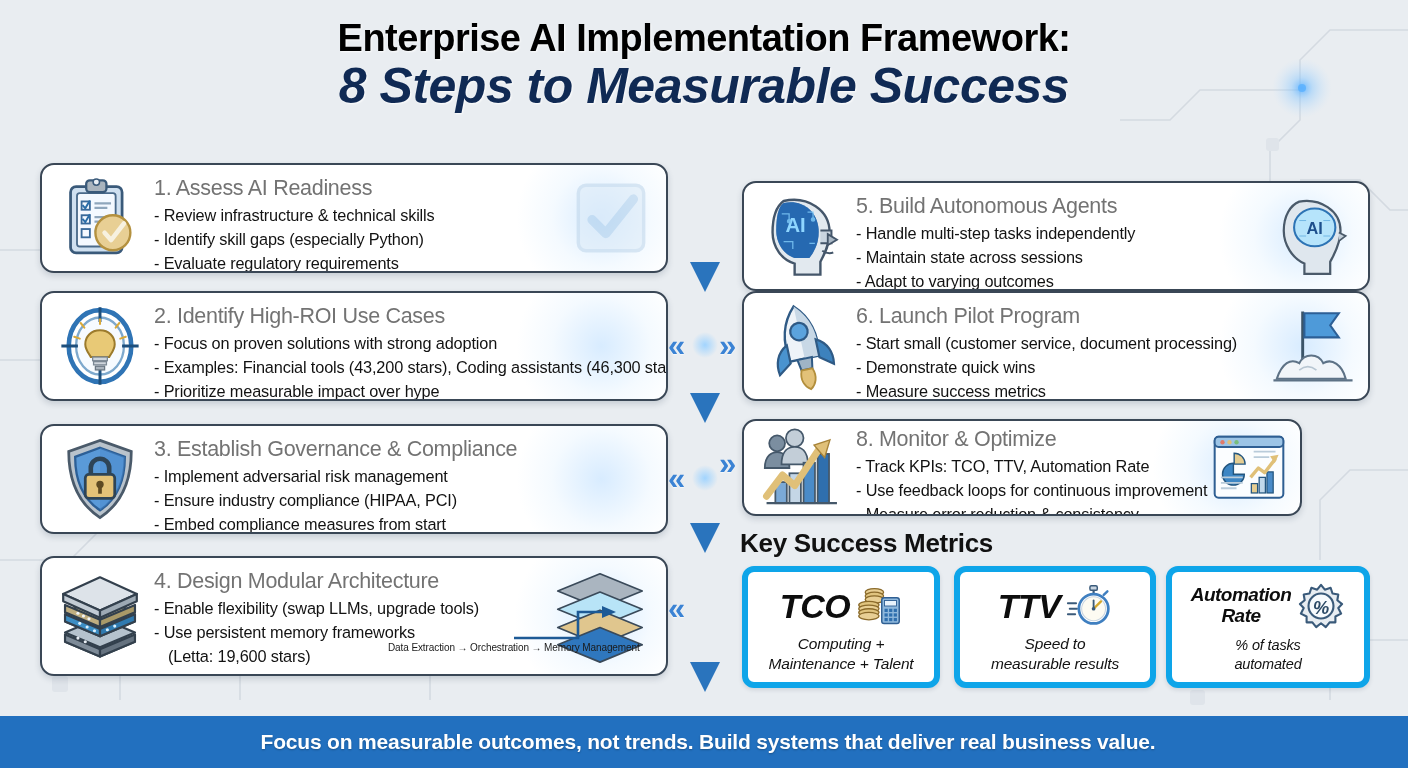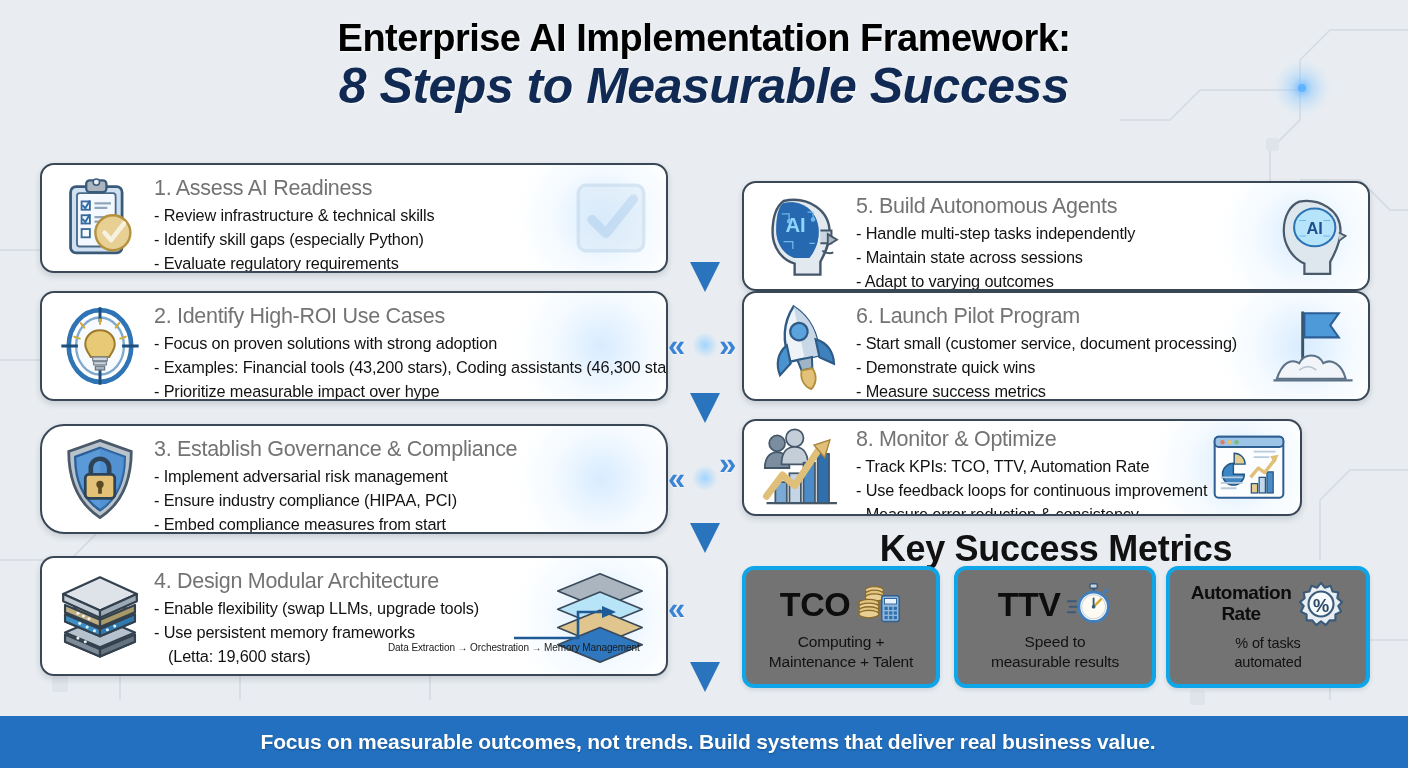--- a/index.html
+++ b/index.html
@@ -76,30 +76,31 @@
   #connectors { position: absolute; inset: 0; z-index: 2; pointer-events: none; }
   .chev {
     position: absolute; font-size: 31px; font-weight: bold;
     color: #3b83d4; line-height: 1; z-index: 4;
     text-shadow: 0 1px 1px rgba(255,255,255,0.6);
   }
 
   
   .metrics-title {
     position: absolute; left: 740px; top: 528px; width: 632px;
-    text-align: center; font-size: 36px; font-weight: bold;
+    text-align: left; font-size: 26px; font-weight: bold;
     color: #111111; letter-spacing: -0.3px; z-index: 3;
   }
   .metric-card {
     position: absolute; top: 566px; height: 122px;
-    background: #737373;
-    border: 4px solid #0ea5e9;
+    background: #ffffff;
+    border: 6px solid #0ea5e9;
     border-radius: 12px;
     z-index: 3;
     box-shadow: 0 2px 4px rgba(30,45,70,0.13);
+    font-style: italic;
   }
   .metric-head {
     display: flex; align-items: center; justify-content: center;
     gap: 6px; padding-top: 10px; height: 58px;
   }
   .metric-abbr {
     font-size: 34px; font-weight: bold; color: #0d0d0d;
     letter-spacing: -0.5px; line-height: 1.0;
   }
   .metric-abbr.two-line { font-size: 19px; line-height: 1.08; text-align: center; }
@@ -258,21 +259,21 @@
   <div class="card-body">
     <div class="card-title">2. Identify High-ROI Use Cases</div>
     <ul class="card-bullets">
       <li>- Focus on proven solutions with strong adoption</li>
       <li>- Examples: Financial tools (43,200 stars), Coding assistants (46,300 stars)</li>
       <li>- Prioritize measurable impact over hype</li>
     </ul>
   </div>
 </div>
 
-<div class="card" style="left:40px; top:424px; width:628px; height:110px;border-radius:24px;">
+<div class="card" style="left:40px; top:424px; width:628px; height:110px;">
   <div class="card-glow"></div>
   <svg class="card-icon" viewBox="0 0 100 100">
     <path d="M50,8 L84,20 C84,52 74,76 50,92 C26,76 16,52 16,20 Z" fill="#b9c3cc" stroke="#4a5a6a" stroke-width="3"></path>
     <path d="M50,16 L77,26 C77,52 68,72 50,84 C32,72 23,52 23,26 Z" fill="#5a9ad8" stroke="#2c5f96" stroke-width="2.5"></path>
     <path d="M50,16 L77,26 C77,52 68,72 50,84 Z" fill="#4a8ace" opacity="0.5"></path>
     <path d="M40,46 L40,38 A10,10 0 0 1 60,38 L60,46" fill="none" stroke="#2e4456" stroke-width="5"></path>
     <rect x="34" y="45" width="32" height="26" rx="4" fill="#e3c278" stroke="#2e4456" stroke-width="3"></rect>
     <circle cx="50" cy="56" r="4" fill="#5e4a22"></circle>
     <rect x="48" y="57" width="4" height="9" fill="#5e4a22"></rect>
   </svg>

